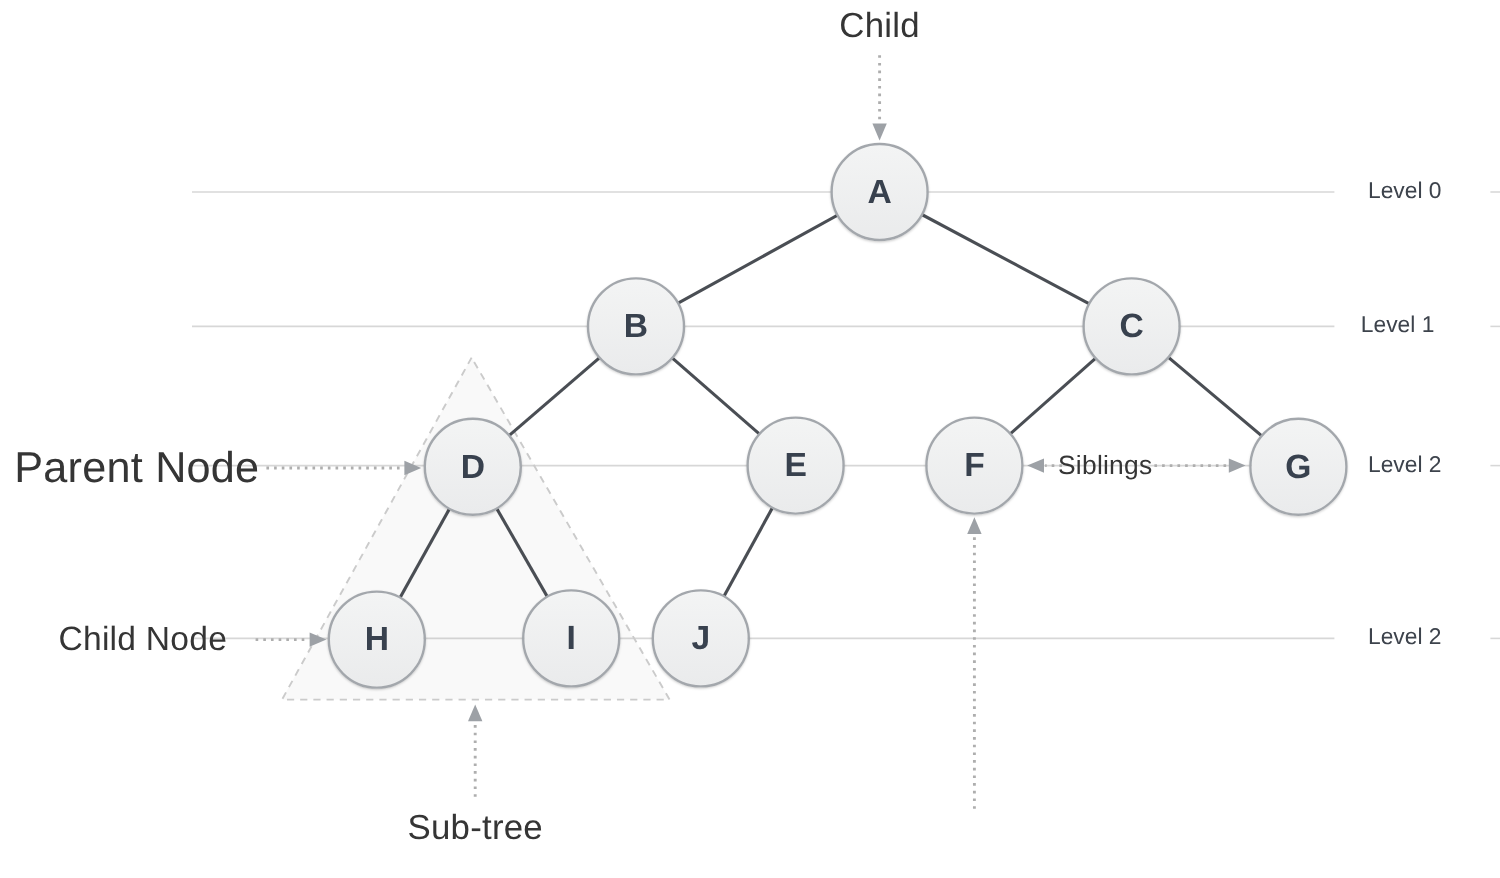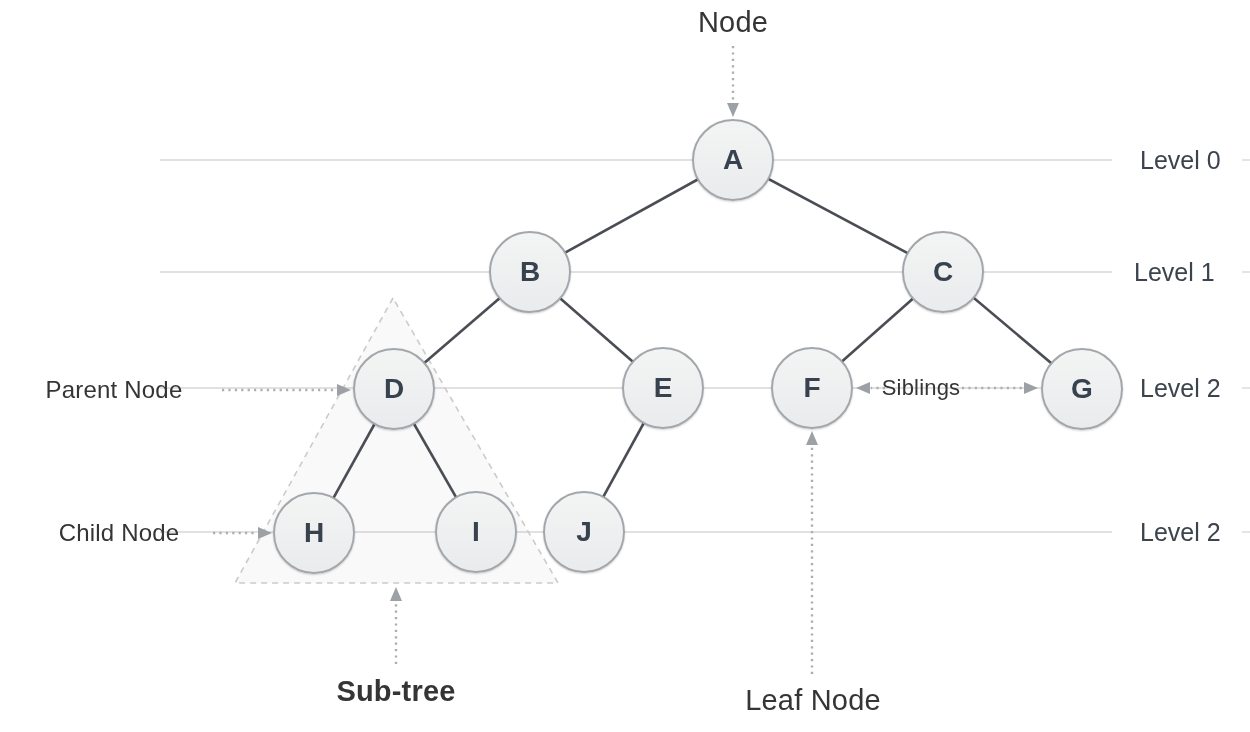--- a/index.html
+++ b/index.html
@@ -16,21 +16,21 @@
     box-shadow:0 1px 2px rgba(0,0,0,0.18);
     display:flex;align-items:center;justify-content:center;box-sizing:border-box;
   }
   .node span{font-weight:bold;font-size:28px;color:var(--node-text);}
   .anno{
     position:absolute;transform:translate(-50%,-50%);
     color:var(--label-text);white-space:nowrap;letter-spacing:0.2px;
   }
   .level-label{
     position:absolute;transform:translateY(-50%);
-    font-size:25px;color:var(--level-text);white-space:nowrap;text-align:right;
+    font-size:19px;color:var(--level-text);white-space:nowrap;text-align:right;
   }
 </style>
 </head>
 <body>
 
 <div class="stage">
   <svg id="underlay" width="1250" height="732" viewBox="0 0 1250 732">
       <line x1="160" y1="160" x2="1112" y2="160" stroke="#d7d7d7" stroke-width="1.3"></line>
       <line x1="1242" y1="160" x2="1252" y2="160" stroke="#d7d7d7" stroke-width="1.3"></line>
       <line x1="160" y1="272" x2="1112" y2="272" stroke="#d7d7d7" stroke-width="1.3"></line>
@@ -90,24 +90,23 @@
         <span>H</span>
       </div>
       <div class="node" style="left: 435px; top: 491px;">
         <span>I</span>
       </div>
       <div class="node" style="left: 543px; top: 491px;">
         <span>J</span>
       </div>
     </div>
   <div id="labels-layer" class="layer">
-      <div class="anno" style="left: 733px; top: 22px; font-size: 29px;">Node</div>
-      <div class="anno" style="left: 114px; top: 390px; font-size: 24px;">Parent Node</div>
-      <div class="anno" style="left: 119px; top: 533px; font-size: 24px;">Child Node</div>
+      <div class="anno" style="left: 733px; top: 22px; font-size: 29px;">Child</div>
+      <div class="anno" style="left: 114px; top: 390px; font-size: 36px;">Parent Node</div>
+      <div class="anno" style="left: 119px; top: 533px; font-size: 28px;">Child Node</div>
       <div class="anno" style="left: 921px; top: 388px; font-size: 22px;">Siblings</div>
-      <div class="anno" style="left: 396px; top: 691px; font-size: 29px; font-weight: bold;">Sub-tree</div>
-      <div class="anno" style="left: 813px; top: 700px; font-size: 29px;">Leaf Node</div>
+      <div class="anno" style="left: 396px; top: 691px; font-size: 29px;">Sub-tree</div>
       <div class="level-label" style="left: 1140px; top: 160px;">Level 0</div>
       <div class="level-label" style="left: 1134px; top: 272px;">Level 1</div>
       <div class="level-label" style="left: 1140px; top: 388px;">Level 2</div>
       <div class="level-label" style="left: 1140px; top: 532px;">Level 2</div>
     </div>
 </div>
 
 </body></html>

